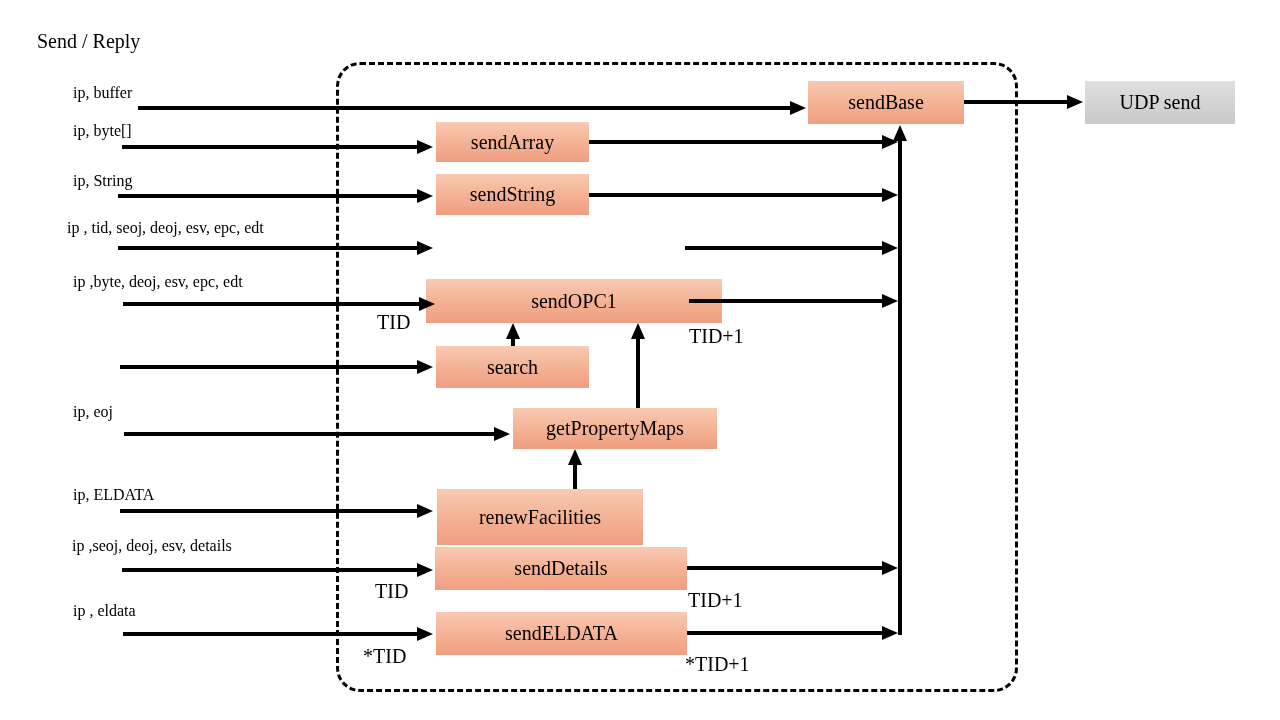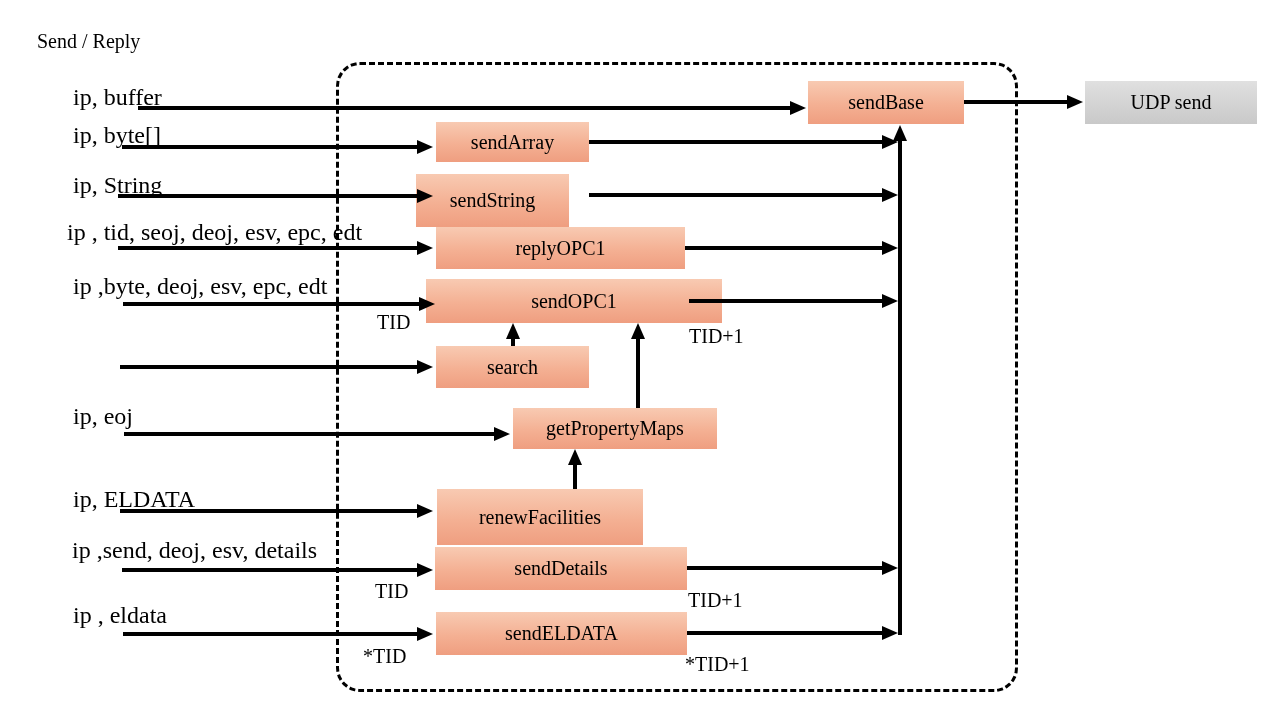--- a/index.html
+++ b/index.html
@@ -17,21 +17,21 @@
   }
   .frame{
     position:absolute;
     left:336px;top:62px;width:682px;height:630px;
     border:3px dashed #000;
     border-radius:24px;
     box-sizing:border-box;
   }
   .lbl{
     position:absolute;
-    font-size:24px;
+    font-size:16px;
     white-space:nowrap;
     text-align:right;
   }
   .tid{
     position:absolute;
     font-size:20px;
     white-space:nowrap;
   }
   .node{
     position:absolute;
@@ -75,35 +75,34 @@
 
   <div class="frame"></div>
 
   <div class="lbl" style="left:73px;top:84px">ip, buffer</div>
   <div class="lbl" style="left:73px;top:122px">ip, byte[]</div>
   <div class="lbl" style="left:73px;top:172px">ip, String</div>
   <div class="lbl" style="left:67px;top:219px">ip , tid, seoj, deoj, esv, epc, edt</div>
   <div class="lbl" style="left:73px;top:273px">ip ,byte, deoj, esv, epc, edt</div>
   <div class="lbl" style="left:73px;top:403px">ip, eoj</div>
   <div class="lbl" style="left:73px;top:486px">ip, ELDATA</div>
-  <div class="lbl" style="left:72px;top:537px">ip ,send, deoj, esv, details</div>
+  <div class="lbl" style="left:72px;top:537px">ip ,seoj, deoj, esv, details</div>
   <div class="lbl" style="left:73px;top:602px">ip , eldata</div>
 
   <div class="node" style="left:808px;top:81px;width:156px;height:43px">sendBase</div>
   <div class="node" style="left:436px;top:122px;width:153px;height:40px">sendArray</div>
-  <div class="node" style="left:416px;top:174px;width:153px;height:53px">sendString</div>
-  <div class="node" style="left:436px;top:227px;width:249px;height:42px">replyOPC1</div>
+  <div class="node" style="left:436px;top:174px;width:153px;height:41px">sendString</div>
   <div class="node" style="left:426px;top:279px;width:296px;height:44px">sendOPC1</div>
   <div class="node" style="left:436px;top:346px;width:153px;height:42px">search</div>
   <div class="node" style="left:513px;top:408px;width:204px;height:41px">getPropertyMaps</div>
   <div class="node" style="left:437px;top:489px;width:206px;height:56px">renewFacilities</div>
   <div class="node" style="left:435px;top:547px;width:252px;height:43px">sendDetails</div>
   <div class="node" style="left:436px;top:612px;width:251px;height:43px">sendELDATA</div>
 
-  <div class="node gray" style="left:1085px;top:81px;width:172px;height:43px">UDP send</div>
+  <div class="node gray" style="left:1085px;top:81px;width:150px;height:43px">UDP send</div>
 
   <div class="tid" style="left:377px;top:311px">TID</div>
   <div class="tid" style="left:689px;top:325px">TID+1</div>
   <div class="tid" style="left:375px;top:580px">TID</div>
   <div class="tid" style="left:688px;top:589px">TID+1</div>
   <div class="tid" style="left:363px;top:645px">*TID</div>
   <div class="tid" style="left:685px;top:653px">*TID+1</div>
 
   <div class="harrow" style="left:138px;top:106px;width:652px"></div>
   <div class="harrow" style="left:122px;top:145px;width:295px"></div>

